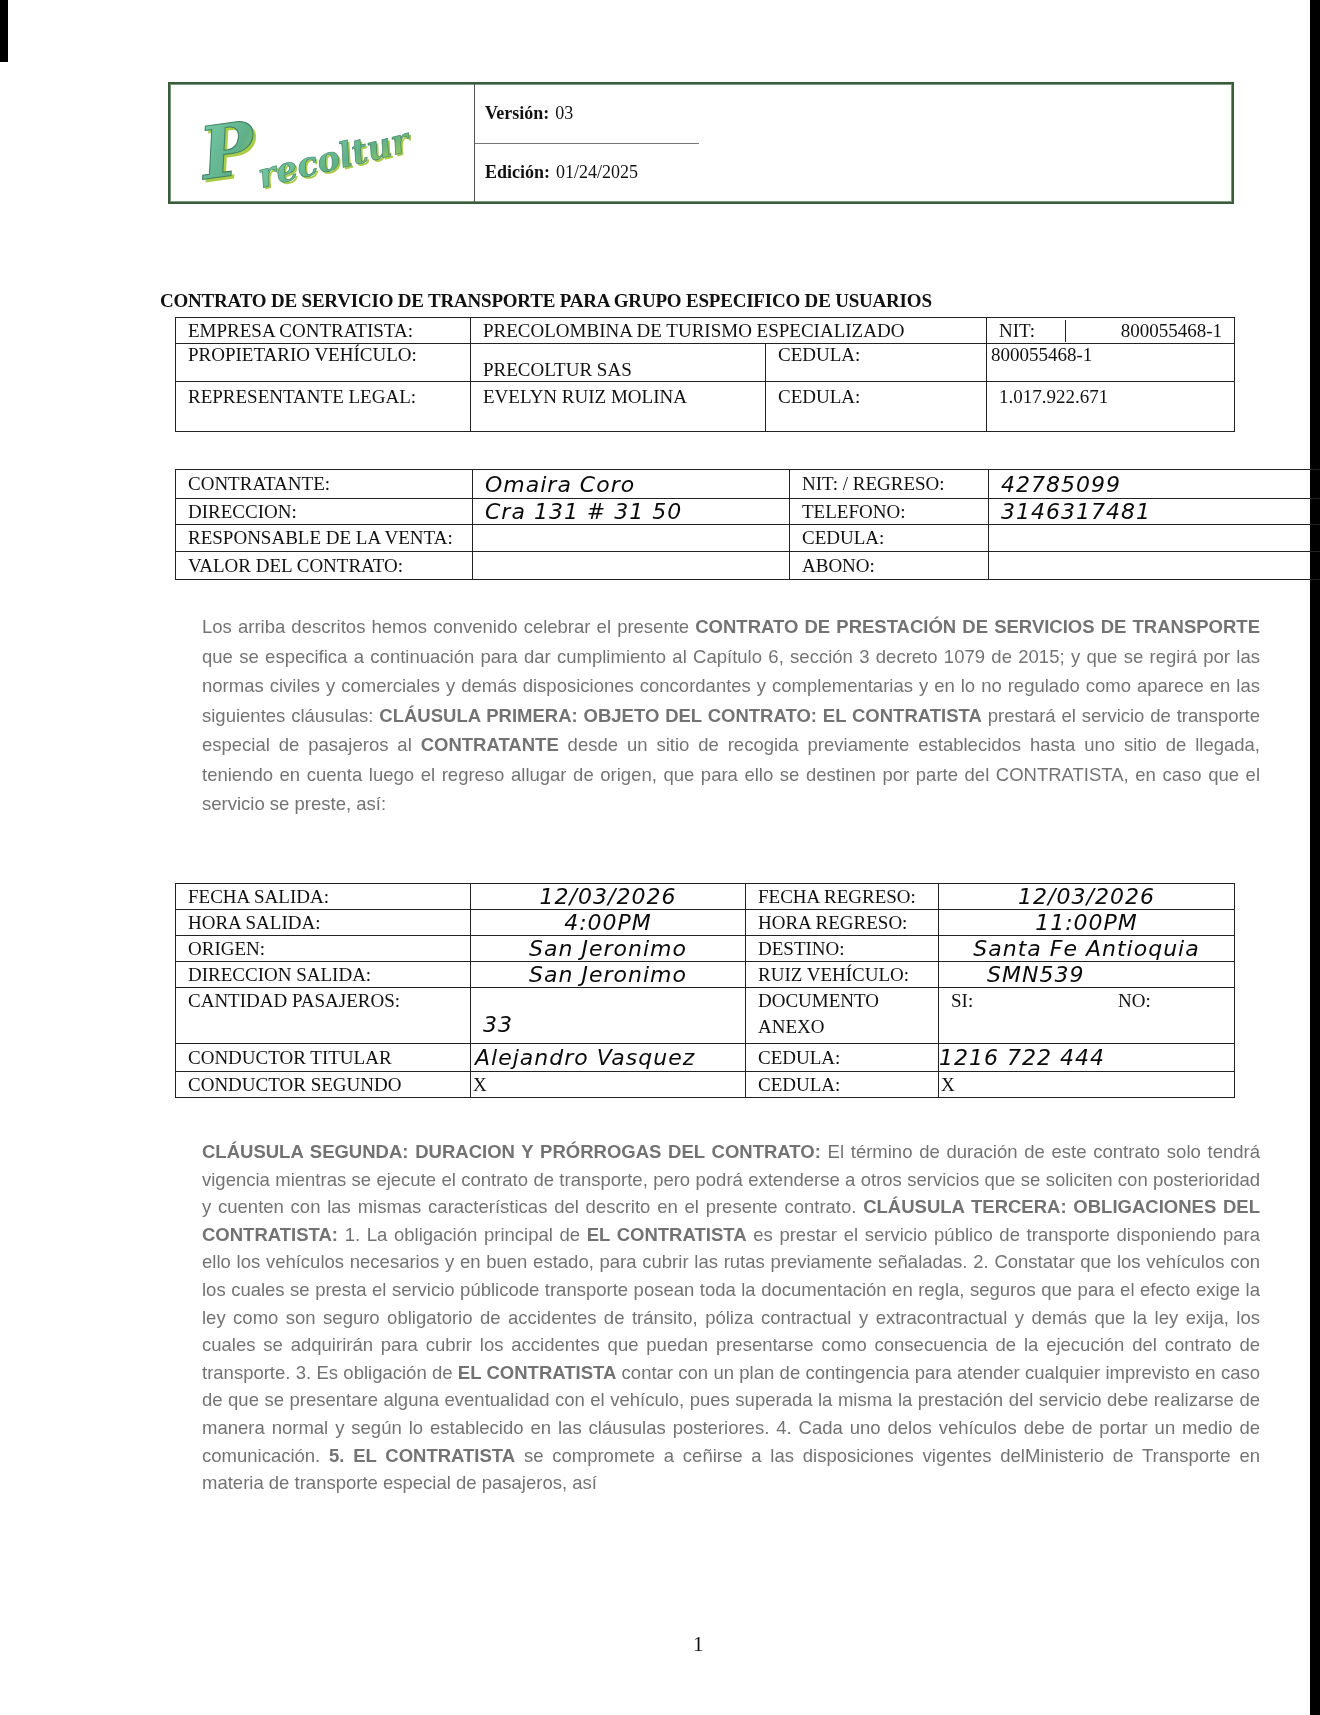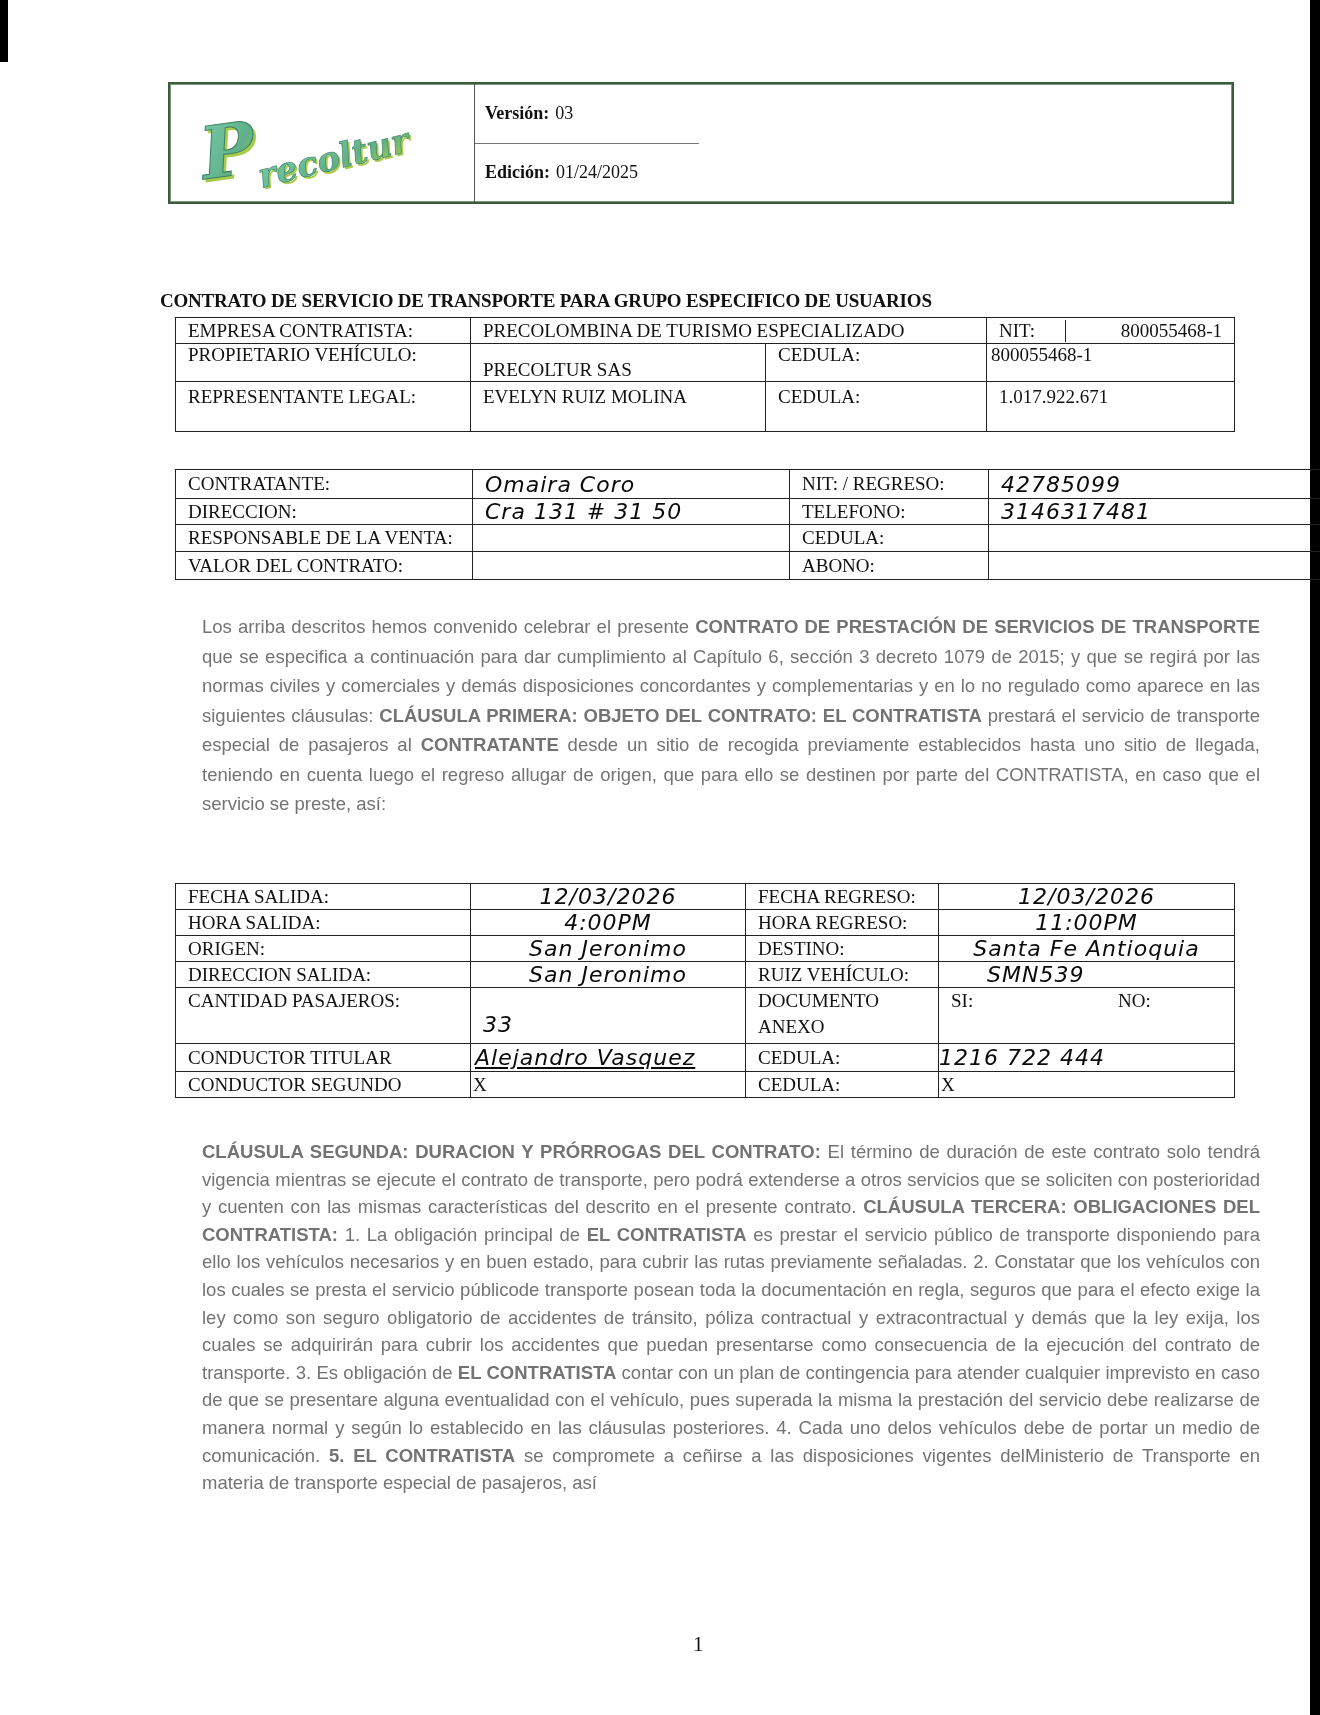--- a/index.html
+++ b/index.html
@@ -175,21 +175,21 @@
       <div>DOCUMENTO</div>
       <div>ANEXO</div>
     </td>
     <td style="vertical-align:top; padding-top:2px;">
       <span>SI:</span>
       <span style="margin-left:140px;">NO:</span>
     </td>
   </tr>
   <tr style="height:28px;">
     <td>CONDUCTOR TITULAR</td>
-    <td class="hand" style="padding-left:4px;text-decoration:underline;">Alejandro Vasquez</td>
+    <td class="hand" style="padding-left:4px;">Alejandro Vasquez</td>
     <td>CEDULA:</td>
     <td class="hand" style="padding-left:0;font-style:italic;">1216 722 444</td>
   </tr>
   <tr style="height:26px;">
     <td>CONDUCTOR SEGUNDO</td>
     <td style="padding-left:2px;">X</td>
     <td>CEDULA:</td>
     <td style="padding-left:2px;">X</td>
   </tr>
 </tbody>

